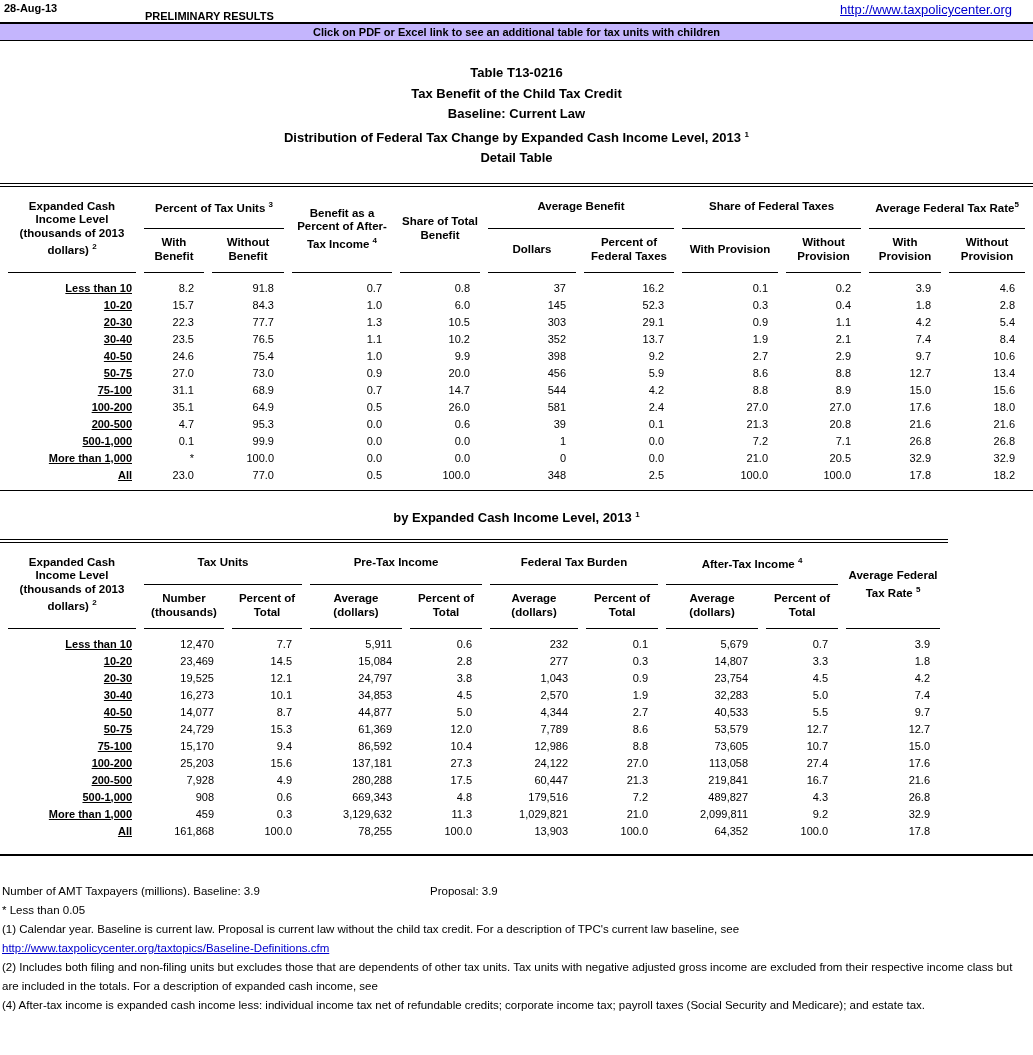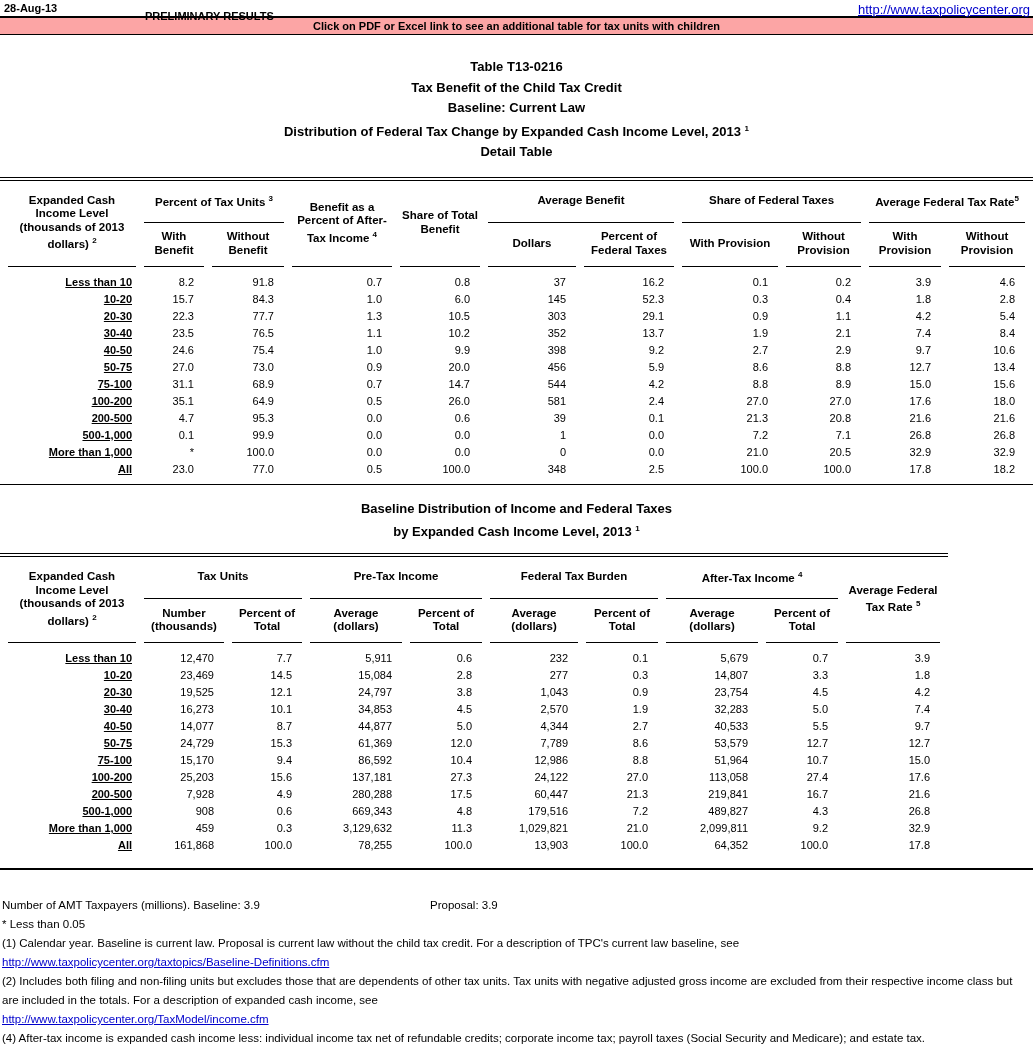--- a/index.html
+++ b/index.html
@@ -1,30 +1,30 @@
 <!DOCTYPE html>
 <html><head>
 <meta charset="utf-8">
 <style>
   html,body{margin:0;padding:0;}
   body{
     width:1033px;height:1055px;overflow:hidden;background:#fff;color:#000;
     font-family:"Liberation Sans",sans-serif;
   }
   
-  .topbar{display:flex;align-items:flex-start;padding:2px 3px 0 4px;height:14px;font-size:11px;}
+  .topbar{display:flex;align-items:flex-start;padding:2px 21px 0 4px;height:14px;font-size:11px;}
   .topbar .date{font-weight:bold;width:141px;}
   .topbar .prelim{font-weight:bold;margin-top:8px;}
   .topbar .spacer{flex:1;}
   .topbar a{color:#0000CC;text-decoration:underline;font-size:13px;}
   
   .banner{
     border-top:2px solid #000;border-bottom:1px solid #000;
-    background:#fca5a5;height:16px;line-height:16px;text-align:center;
-    font-weight:bold;font-size:11px;
+    background:#c4b5fd;height:16px;line-height:16px;text-align:center;
+    font-weight:bold;font-size:11px;margin-top:6px;
   }
   
   .titleblock{margin-top:22px;text-align:center;font-weight:bold;font-size:13px;line-height:20.5px;}
   .t2title{margin-top:14px;text-align:center;font-weight:bold;font-size:13px;line-height:20.5px;}
   sup{font-size:8px;}
   
   table{border-collapse:separate;border-spacing:8px 0;table-layout:fixed;margin-top:14px;}
   #table1{width:1033px;border-top:4px double #000;border-bottom:1px solid #000;}
   #table2{width:948px;border-top:4px double #000;margin-top:10px;}
   thead th{
@@ -253,21 +253,20 @@
         <td class="num">2.5</td>
         <td class="num">100.0</td>
         <td class="num">100.0</td>
         <td class="num">17.8</td>
         <td class="num">18.2</td>
       </tr>
     </tbody>
 </table>
 
 <div class="t2title">
-  <div>Baseline Distribution of Income and Federal Taxes</div>
   <div><span>by Expanded Cash Income Level, 2013</span> <sup>1</sup></div>
 </div>
 
 <table id="table2">
   <colgroup>
     <col style="width:128px">
       <col style="width:80px">
       <col style="width:70px">
       <col style="width:92px">
       <col style="width:72px">
@@ -371,21 +370,21 @@
         <td class="num">12.7</td>
       </tr>
       <tr>
         <td class="rowlabel">75-100</td>
         <td class="num">15,170</td>
         <td class="num">9.4</td>
         <td class="num">86,592</td>
         <td class="num">10.4</td>
         <td class="num">12,986</td>
         <td class="num">8.8</td>
-        <td class="num">51,964</td>
+        <td class="num">73,605</td>
         <td class="num">10.7</td>
         <td class="num">15.0</td>
       </tr>
       <tr>
         <td class="rowlabel">100-200</td>
         <td class="num">25,203</td>
         <td class="num">15.6</td>
         <td class="num">137,181</td>
         <td class="num">27.3</td>
         <td class="num">24,122</td>
@@ -448,16 +447,15 @@
 <div class="thickrule"></div>
 
 <div class="footer">
   <div>
     <span class="amt-label">Number of AMT Taxpayers (millions).  Baseline: 3.9</span><span>Proposal: 3.9</span>
   </div>
   <div>* Less than 0.05</div>
   <div>(1) Calendar year. Baseline is current law.  Proposal is current law without the child tax credit.  For a description of TPC's current law baseline, see</div>
   <div><a href="#">http://www.taxpolicycenter.org/taxtopics/Baseline-Definitions.cfm</a></div>
   <div>(2) Includes both filing and non-filing units but excludes those that are dependents of other tax units. Tax units with negative adjusted gross income are excluded from their respective income class but are included in the totals. For a description of expanded cash income, see</div>
-  <div><a href="#">http://www.taxpolicycenter.org/TaxModel/income.cfm</a></div>
   <div>(4) After-tax income is expanded cash income less: individual income tax net of refundable credits; corporate income tax; payroll taxes (Social Security and Medicare); and estate tax.</div>
 
 </div>
 
 </body></html>

